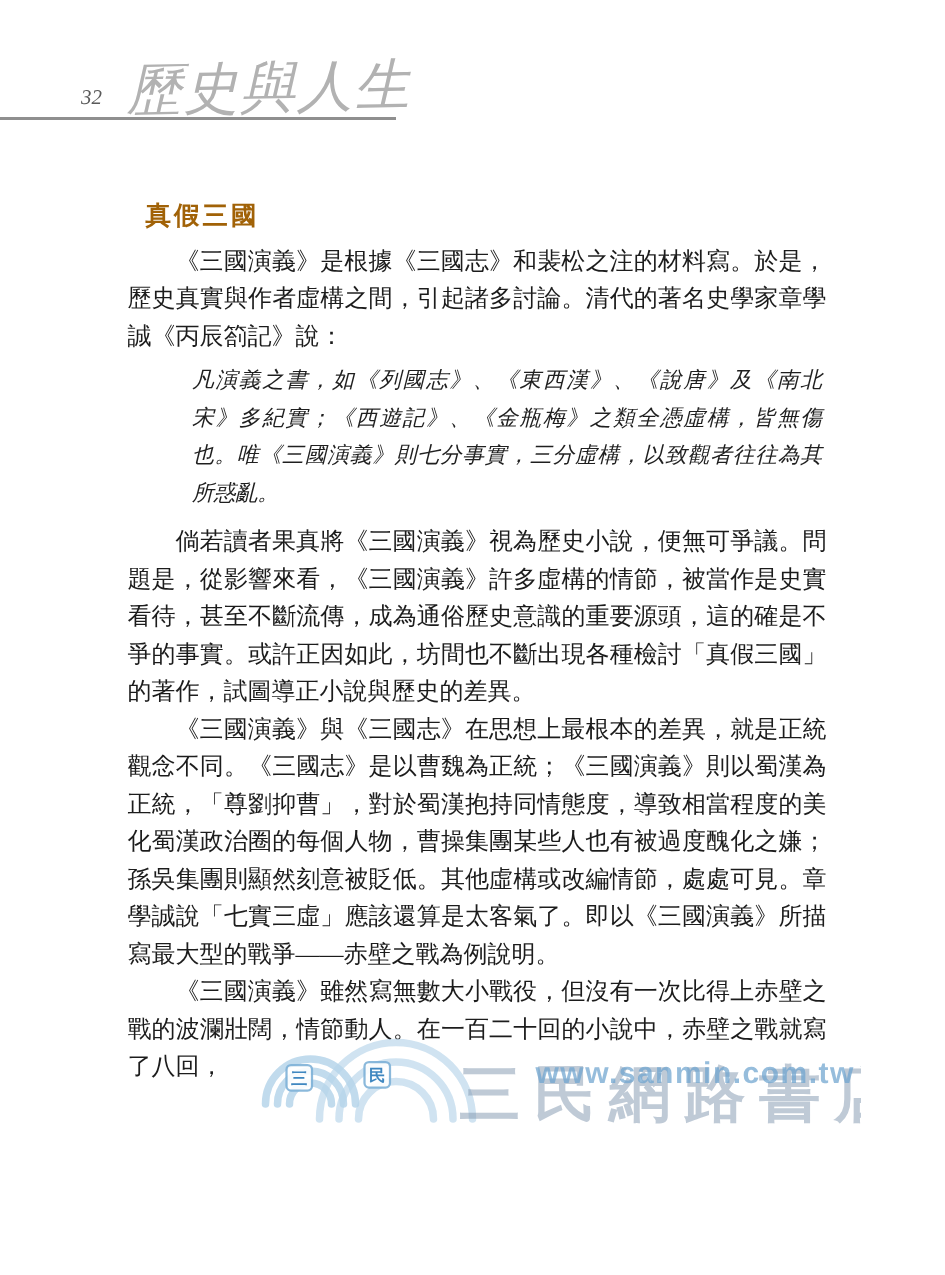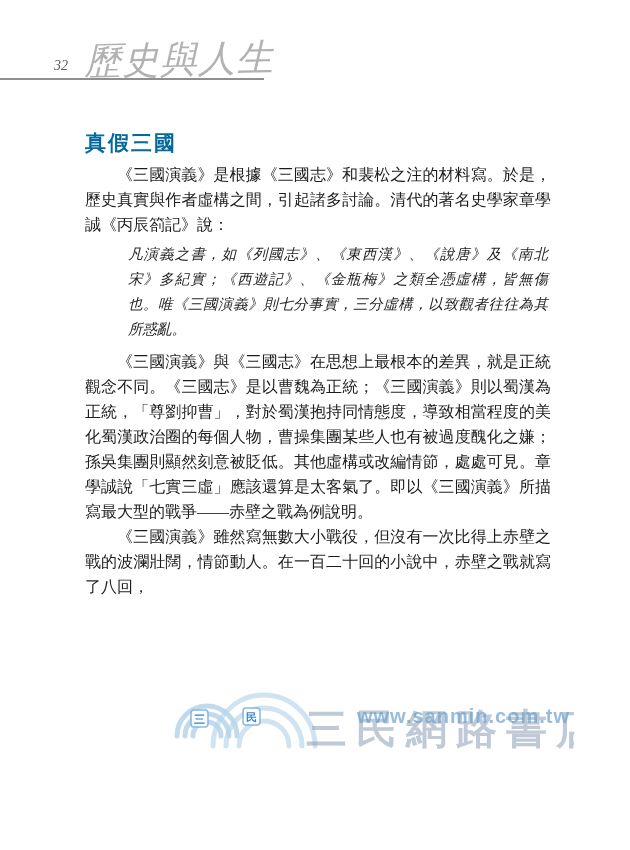--- a/index.html
+++ b/index.html
@@ -37,22 +37,22 @@
 
   
   .article {
     position: absolute; left: 85px; top: 131px; width: 466px;
     font-size: 16px; line-height: 25px;
     text-align: justify;
     text-justify: inter-ideograph;
     color: #1c1c1c;
   }
   .article h2 {
-    font-size: 21px; font-weight: bold; letter-spacing: 2px;
-    line-height: 25px; margin: 0 0 6px 0; color: #0369a1;
+    font-size: 17px; font-weight: bold; letter-spacing: 2px;
+    line-height: 25px; margin: 0 0 6px 12px; color: #a16207;
   }
   .article p { margin: 0; }
   .article p.indent { text-indent: 2em; }
   .article blockquote {
     margin: 5px 0 7px 43px;
     width: 420px;
     font-size: 14.5px;
     line-height: 25px;
     font-style: italic;
     color: #1f1f1f;
@@ -92,20 +92,21 @@
   <div class="header">
     <div class="header-rule"></div>
     <div class="page-number">32</div>
     <div class="running-title">歷史與人生</div>
   </div>
 
   <div class="article">
     <h2>真假三國</h2>
     <p class="indent">《三國演義》是根據《三國志》和裴松之注的材料寫。於是，歷史真實與作者虛構之間，引起諸多討論。清代的著名史學家章學誠《丙辰箚記》說：</p>
     <blockquote>凡演義之書，如《列國志》、《東西漢》、《說唐》及《南北宋》多紀實；《西遊記》、《金瓶梅》之類全憑虛構，皆無傷也。唯《三國演義》則七分事實，三分虛構，以致觀者往往為其所惑亂。</blockquote>
+    <p class="indent">倘若讀者果真將《三國演義》視為歷史小說，便無可爭議。問題是，從影響來看，《三國演義》許多虛構的情節，被當作是史實看待，甚至不斷流傳，成為通俗歷史意識的重要源頭，這的確是不爭的事實。或許正因如此，坊間也不斷出現各種檢討「真假三國」的著作，試圖導正小說與歷史的差異。</p>
     <p class="indent">《三國演義》與《三國志》在思想上最根本的差異，就是正統觀念不同。《三國志》是以曹魏為正統；《三國演義》則以蜀漢為正統，「尊劉抑曹」，對於蜀漢抱持同情態度，導致相當程度的美化蜀漢政治圈的每個人物，曹操集團某些人也有被過度醜化之嫌；孫吳集團則顯然刻意被貶低。其他虛構或改編情節，處處可見。章學誠說「七實三虛」應該還算是太客氣了。即以《三國演義》所描寫最大型的戰爭——赤壁之戰為例說明。</p>
     <p class="indent">《三國演義》雖然寫無數大小戰役，但沒有一次比得上赤壁之戰的波瀾壯闊，情節動人。在一百二十回的小說中，赤壁之戰就寫了八回，</p>
   </div>
 
   <div class="watermark">
     <svg class="wm-logo" width="180" height="72" viewBox="0 0 180 72">
 
       <g fill="none" stroke="#b7d5ea" stroke-width="5" stroke-linecap="round" opacity="0.85">
         <path d="M 7 46 A 30 30 0 0 1 67 46"></path>
         <path d="M 15 46 A 22 22 0 0 1 59 46"></path>

